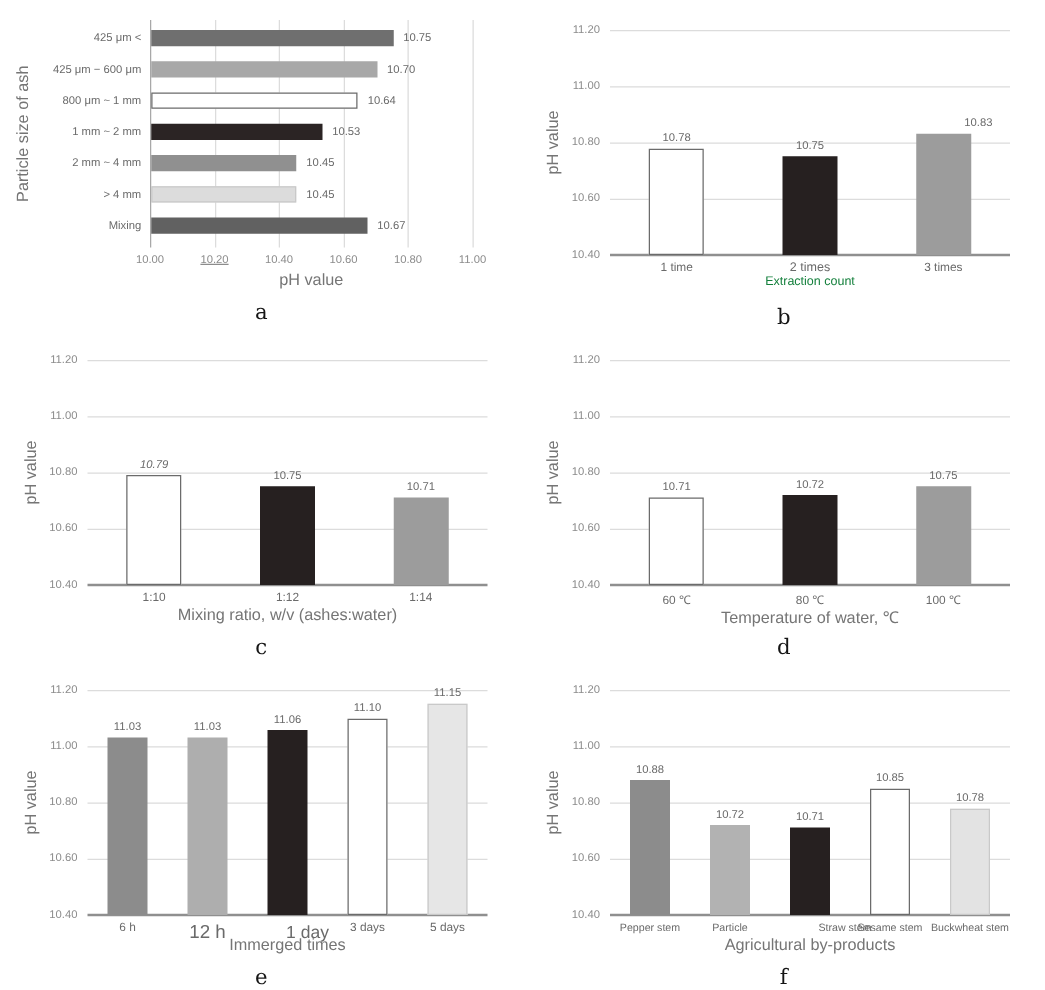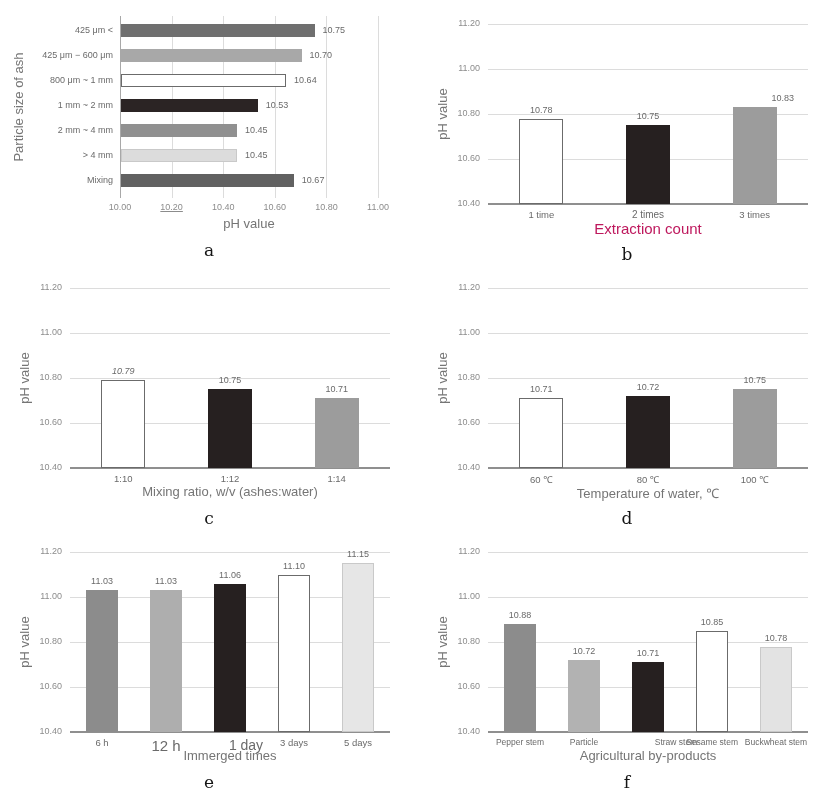--- a/index.html
+++ b/index.html
@@ -133,21 +133,21 @@
         <div class="bar-v" style="left: 31.3333px; width: 44px; height: 85.5px; background: rgb(255, 255, 255); border: 1px solid rgb(107, 107, 107);"></div>
         <div class="value-label" style="bottom: 89.5px; left: 53.3333px; transform: translateX(-50%); font-size: 9px; color: rgb(106, 106, 106);">10.78</div>
         <div class="category-label" style="top: 185px; left: 53.3333px; transform: translateX(-50%); font-size: 9.5px; color: rgb(106, 106, 106);">1 time</div>
         <div class="bar-v" style="left: 138px; width: 44px; height: 78.75px; background: rgb(38, 32, 32); border: none;"></div>
         <div class="value-label" style="bottom: 82.75px; left: 160px; transform: translateX(-50%); font-size: 9px; color: rgb(106, 106, 106);">10.75</div>
         <div class="category-label" style="top: 185px; left: 160px; transform: translateX(-50%); font-size: 10px; color: rgb(106, 106, 106); text-align: center;">2 times</div>
         <div class="bar-v" style="left: 244.667px; width: 44px; height: 96.75px; background: rgb(156, 156, 156); border: none;"></div>
         <div class="value-label" style="bottom: 100.75px; left: 266.667px; transform: translateX(-50%); font-size: 9px; color: rgb(106, 106, 106); margin-left: 28px;">10.83</div>
         <div class="category-label" style="top: 185px; left: 266.667px; transform: translateX(-50%); font-size: 9.5px; color: rgb(106, 106, 106);">3 times</div>
         <div class="y-axis-label" style="left: -46px; top: 50%; font-size: 13px; color: rgb(117, 117, 117);">pH value</div>
-        <div class="axis-label" style="top: 196px; left: 50%; transform: translateX(-50%); font-size: 15px; color: #be185d;">Extraction count</div>
+        <div class="axis-label" style="top: 196px; left: 50%; transform: translateX(-50%); font-size: 10px; color: #15803d;">Extraction count</div>
       </div>
       <div class="panel-letter" style="left: 209px; top: 244px; font-size: 17px; color: rgb(21, 21, 21);">b</div>
     </section>
   <section class="panel">
       <div class="plot-area" style="left: 70px; top: 24px; width: 320px; height: 180px;">
         <div class="axis-line-h" style="background: rgb(143, 143, 143);"></div>
         <div class="tick-label" style="left: -52px; width: 44px; text-align: right; top: 174px; font-size: 9px; color: rgb(140, 140, 140);">10.40</div>
         <div class="grid-line-h" style="top: 135px; background: rgb(220, 220, 220);"></div>
         <div class="tick-label" style="left: -52px; width: 44px; text-align: right; top: 129px; font-size: 9px; color: rgb(140, 140, 140);">10.60</div>
         <div class="grid-line-h" style="top: 90px; background: rgb(220, 220, 220);"></div>

